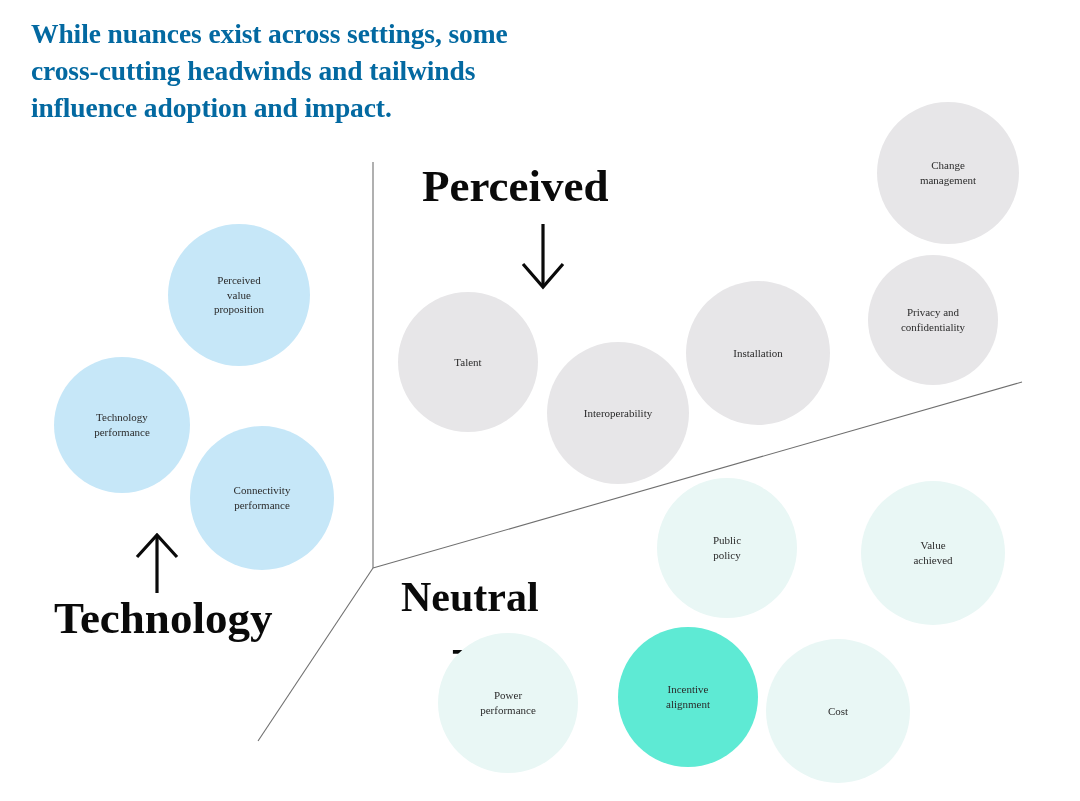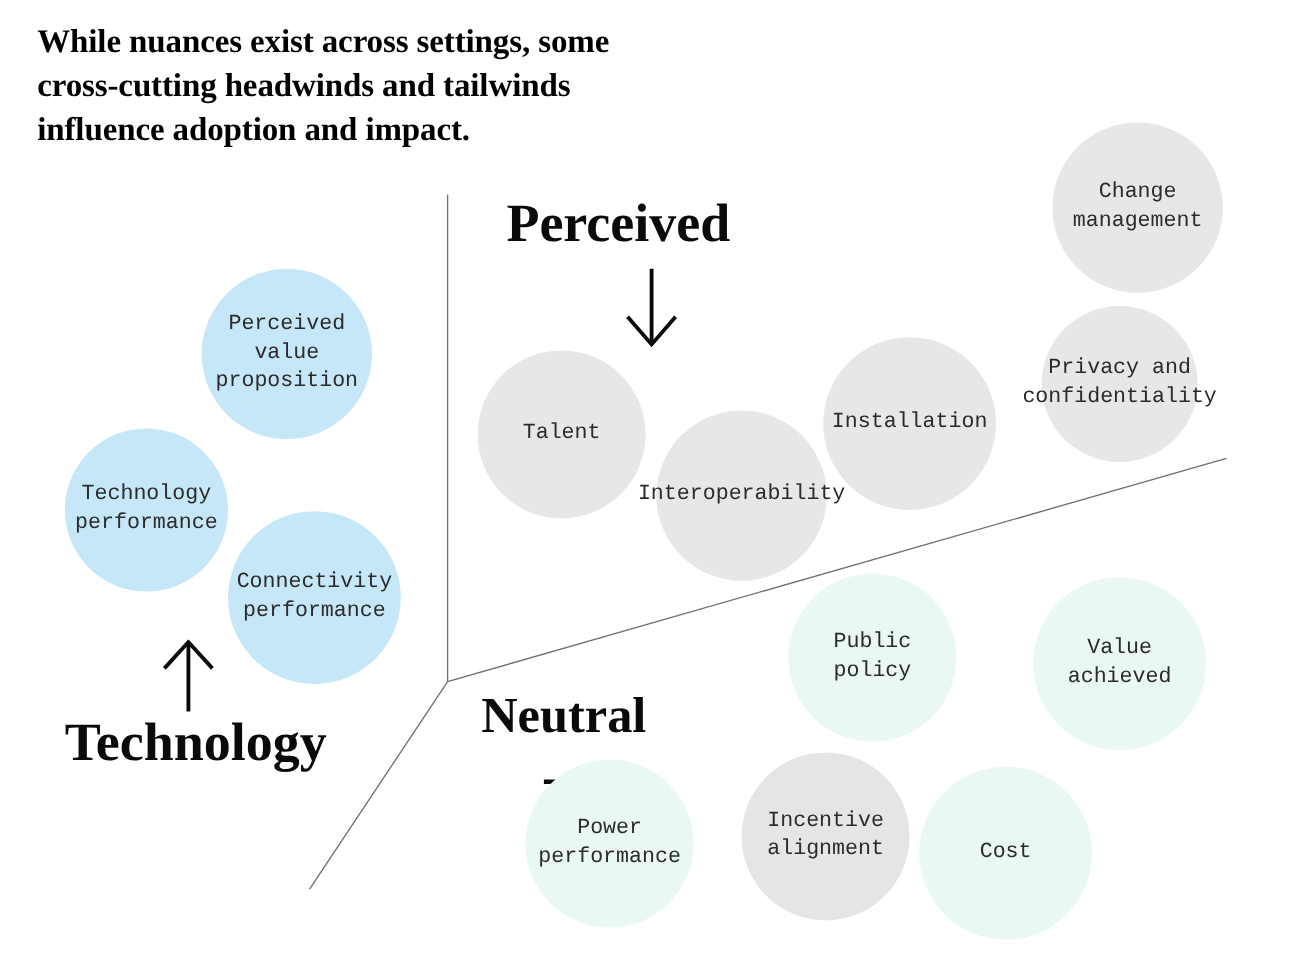--- a/index.html
+++ b/index.html
@@ -30,21 +30,21 @@
   #headline {
     position: absolute;
     left: 31px;
     top: 15px;
     width: 600px;
     font-family: "Liberation Serif", serif;
     font-weight: bold;
     font-size: 27.5px;
     line-height: 37px;
     letter-spacing: -0.1px;
-    color: #000000;
+    color: #0369a1;
     white-space: pre-line;
   }
 
   
   #dividers {
     position: absolute;
     left: 0;
     top: 0;
     width: 1080px;
     height: 801px;
@@ -101,22 +101,22 @@
     position: absolute;
     border-radius: 50%;
     display: flex;
     align-items: center;
     justify-content: center;
     text-align: center;
     box-sizing: border-box;
     padding: 4px;
   }
   .bubble-label {
-    font-family: Liberation Mono, monospace;
-    font-size: 18px;
+    font-family: Liberation Serif, serif;
+    font-size: 11px;
     line-height: 1.32;
     color: #2b2b2b;
     white-space: pre-line;
   }
   .bubble.tailwind  { background: #c6e7f8; }
   .bubble.headwind  { background: #e7e6e8; }
   .bubble.neutral   { background: #e9f7f5; justify-content: center; }
 </style>
 </head>
 <body style="background: rgb(255, 255, 255);">
@@ -189,21 +189,21 @@
 policy</span>
   </div>
   <div class="bubble neutral" style="left: 861px; top: 481px; width: 144px; height: 144px; background: rgb(233, 247, 245);">
     <span class="bubble-label">Value
 achieved</span>
   </div>
   <div class="bubble neutral" style="left: 438px; top: 633px; width: 140px; height: 140px; background: rgb(233, 247, 245);">
     <span class="bubble-label">Power
 performance</span>
   </div>
-  <div class="bubble neutral" style="left: 618px; top: 627px; width: 140px; height: 140px; background: #e5e5e5;">
+  <div class="bubble neutral" style="left: 618px; top: 627px; width: 140px; height: 140px; background: #5eead4;">
     <span class="bubble-label">Incentive
 alignment</span>
   </div>
   <div class="bubble neutral" style="left: 766px; top: 639px; width: 144px; height: 144px; background: rgb(233, 247, 245);">
     <span class="bubble-label">Cost</span>
   </div>
 
 </div>
 
 </body></html>

